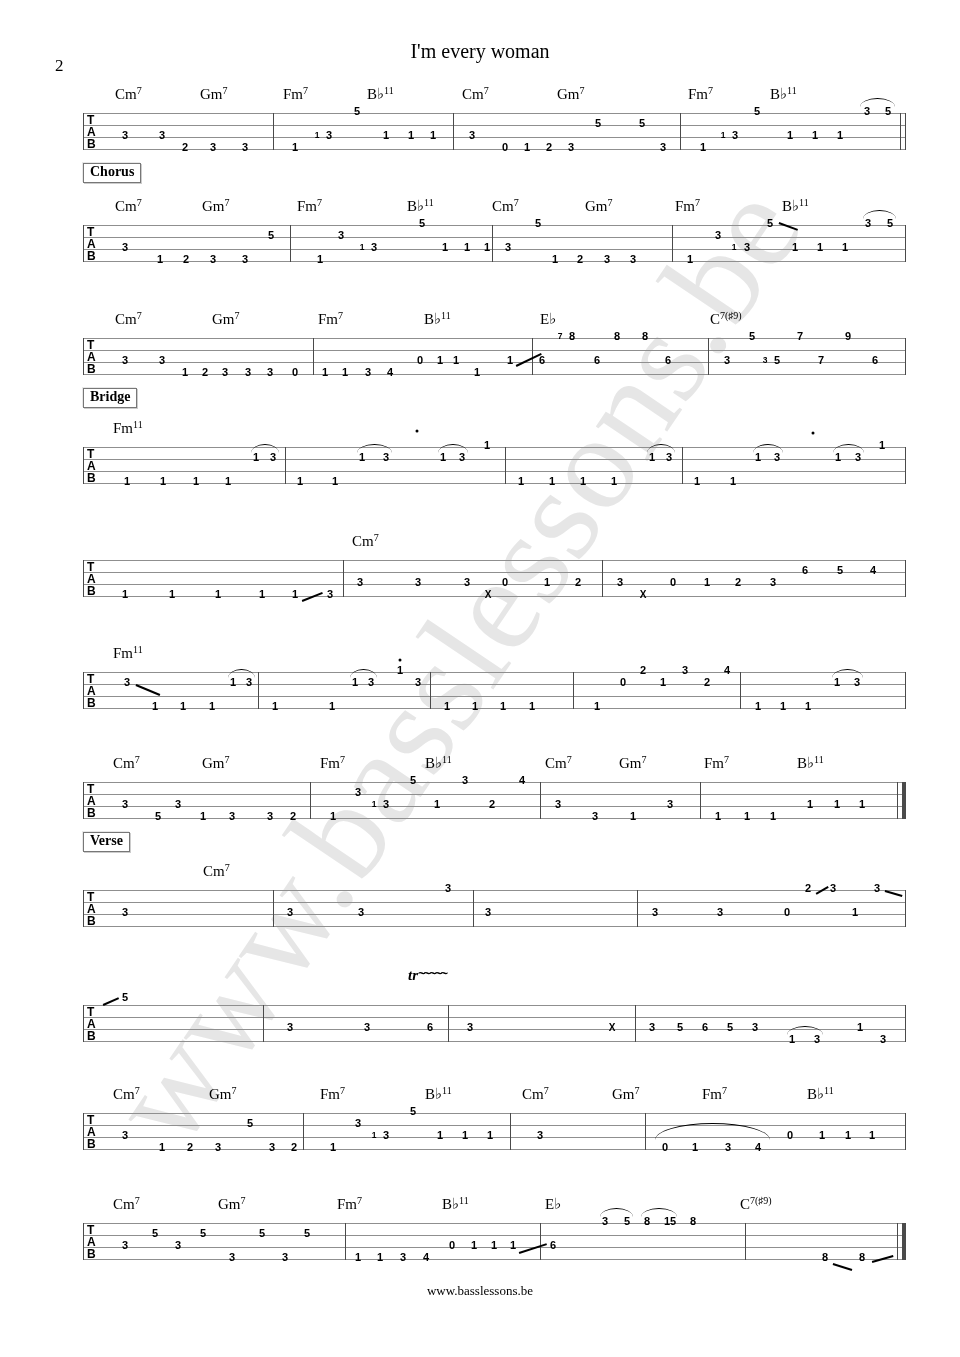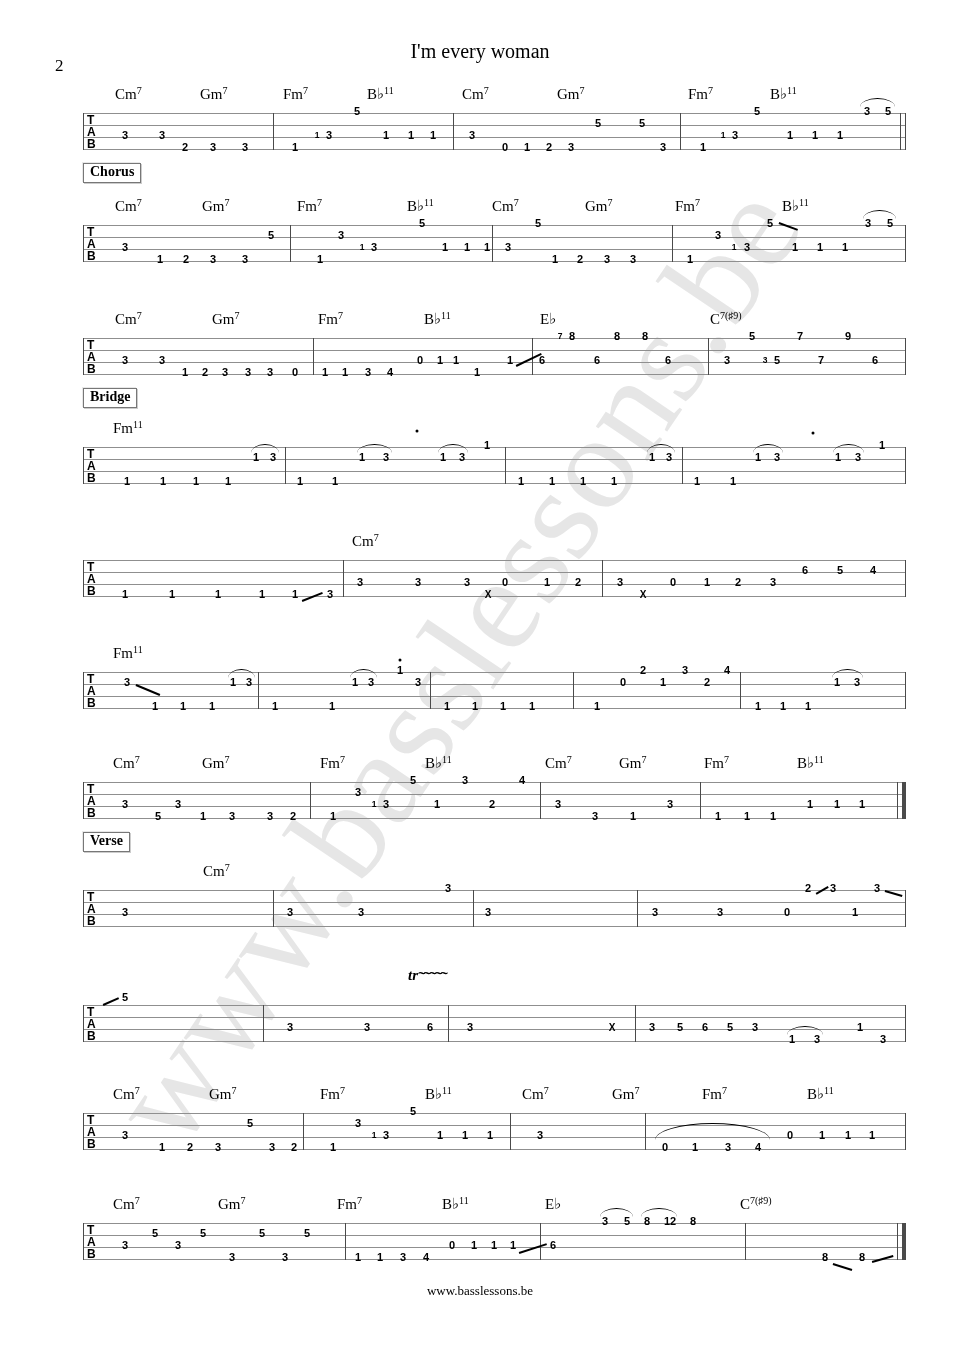--- a/index.html
+++ b/index.html
@@ -501,21 +501,21 @@
     <div class="note" style="left: 403px; top: 1257px;">3</div>
     <div class="note" style="left: 426px; top: 1257px;">4</div>
     <div class="note" style="left: 452px; top: 1245px;">0</div>
     <div class="note" style="left: 474px; top: 1245px;">1</div>
     <div class="note" style="left: 494px; top: 1245px;">1</div>
     <div class="note" style="left: 513px; top: 1245px;">1</div>
     <div class="note" style="left: 553px; top: 1245px;">6</div>
     <div class="note" style="left: 605px; top: 1221px;">3</div>
     <div class="note" style="left: 627px; top: 1221px;">5</div>
     <div class="note" style="left: 647px; top: 1221px;">8</div>
-    <div class="note" style="left: 670px; top: 1221px;">12</div>
+    <div class="note" style="left: 670px; top: 1221px;">15</div>
     <div class="note" style="left: 693px; top: 1221px;">8</div>
     <div class="note" style="left: 825px; top: 1257px;">8</div>
     <div class="note" style="left: 862px; top: 1257px;">8</div>
     <div class="arc" style="left: 600px; top: 1208px; width: 33px; height: 8px;"></div>
     <div class="arc" style="left: 641px; top: 1208px; width: 36px; height: 8px;"></div>
     <div class="slide" style="left: 519px; top: 1252px; width: 29.4109px; transform: rotate(-0.310998rad);"></div>
     <div class="slide" style="left: 833px; top: 1263px; width: 19.9249px; transform: rotate(0.305879rad);"></div>
     <div class="slide" style="left: 872px; top: 1261px; width: 21.8403px; transform: rotate(-0.2783rad);"></div>
     <div class="section" style="left: 83px; top: 163px;">Chorus</div>
     <div class="section" style="left: 83px; top: 388px;">Bridge</div>

